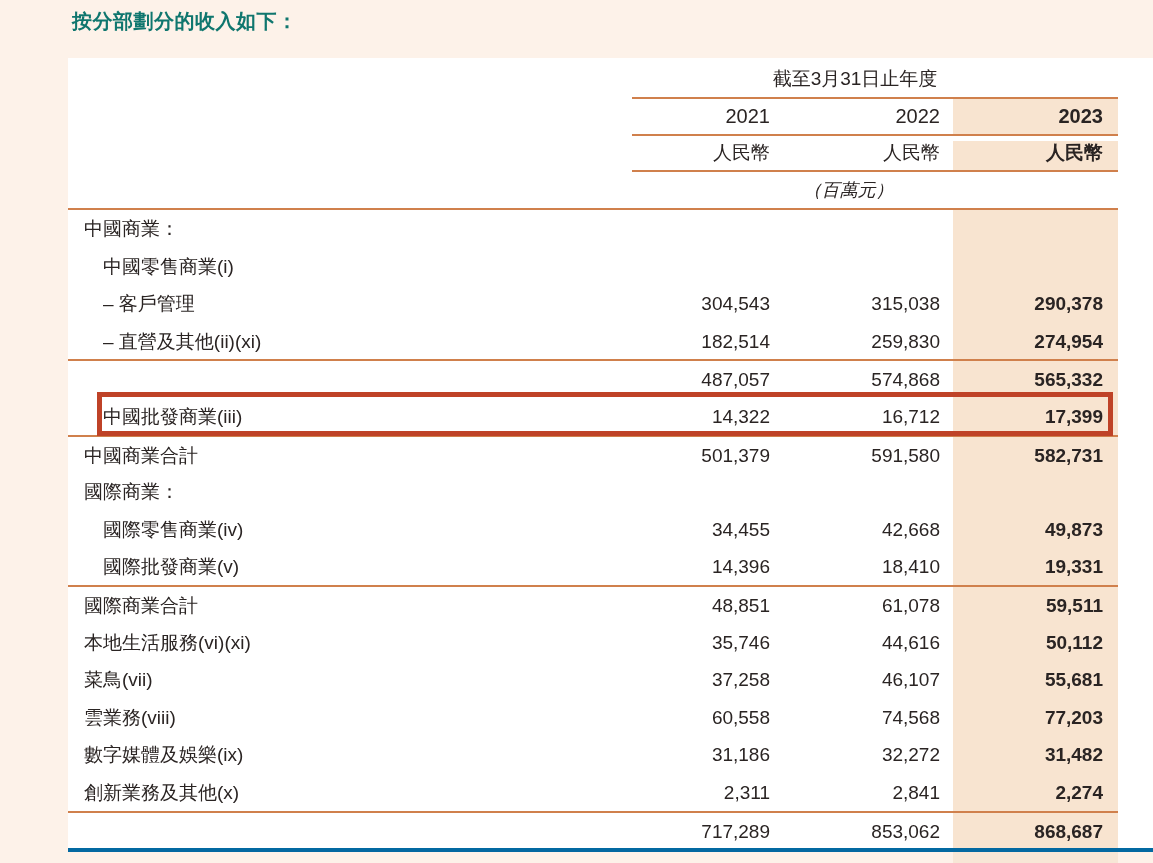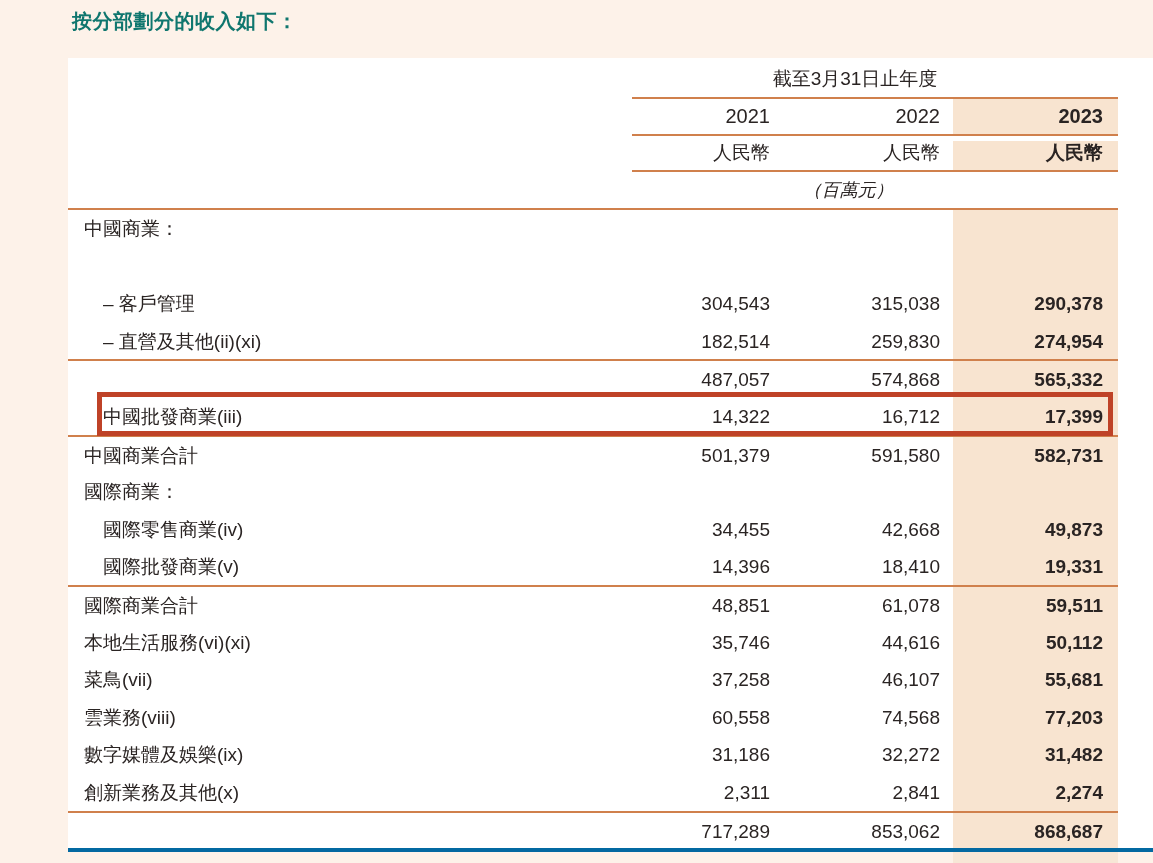--- a/index.html
+++ b/index.html
@@ -102,20 +102,26 @@
 
     <div class="tbody">
 
       <div class="row" style="top:0px">
         <div class="lbl">中國商業：</div>
         <div class="cell c1"></div>
         <div class="cell c2"></div>
         <div class="cell c3"></div>
       </div>
 
+      <div class="row i1" style="top:37.6px">
+        <div class="lbl">中國零售商業(i)</div>
+        <div class="cell c1"></div>
+        <div class="cell c2"></div>
+        <div class="cell c3"></div>
+      </div>
 
       <div class="row i1" style="top:75.2px">
         <div class="lbl">– 客戶管理</div>
         <div class="cell c1">304,543</div>
         <div class="cell c2">315,038</div>
         <div class="cell c3">290,378</div>
       </div>
 
       <div class="row i1" style="top:112.8px">
         <div class="lbl">– 直營及其他(ii)(xi)</div>

